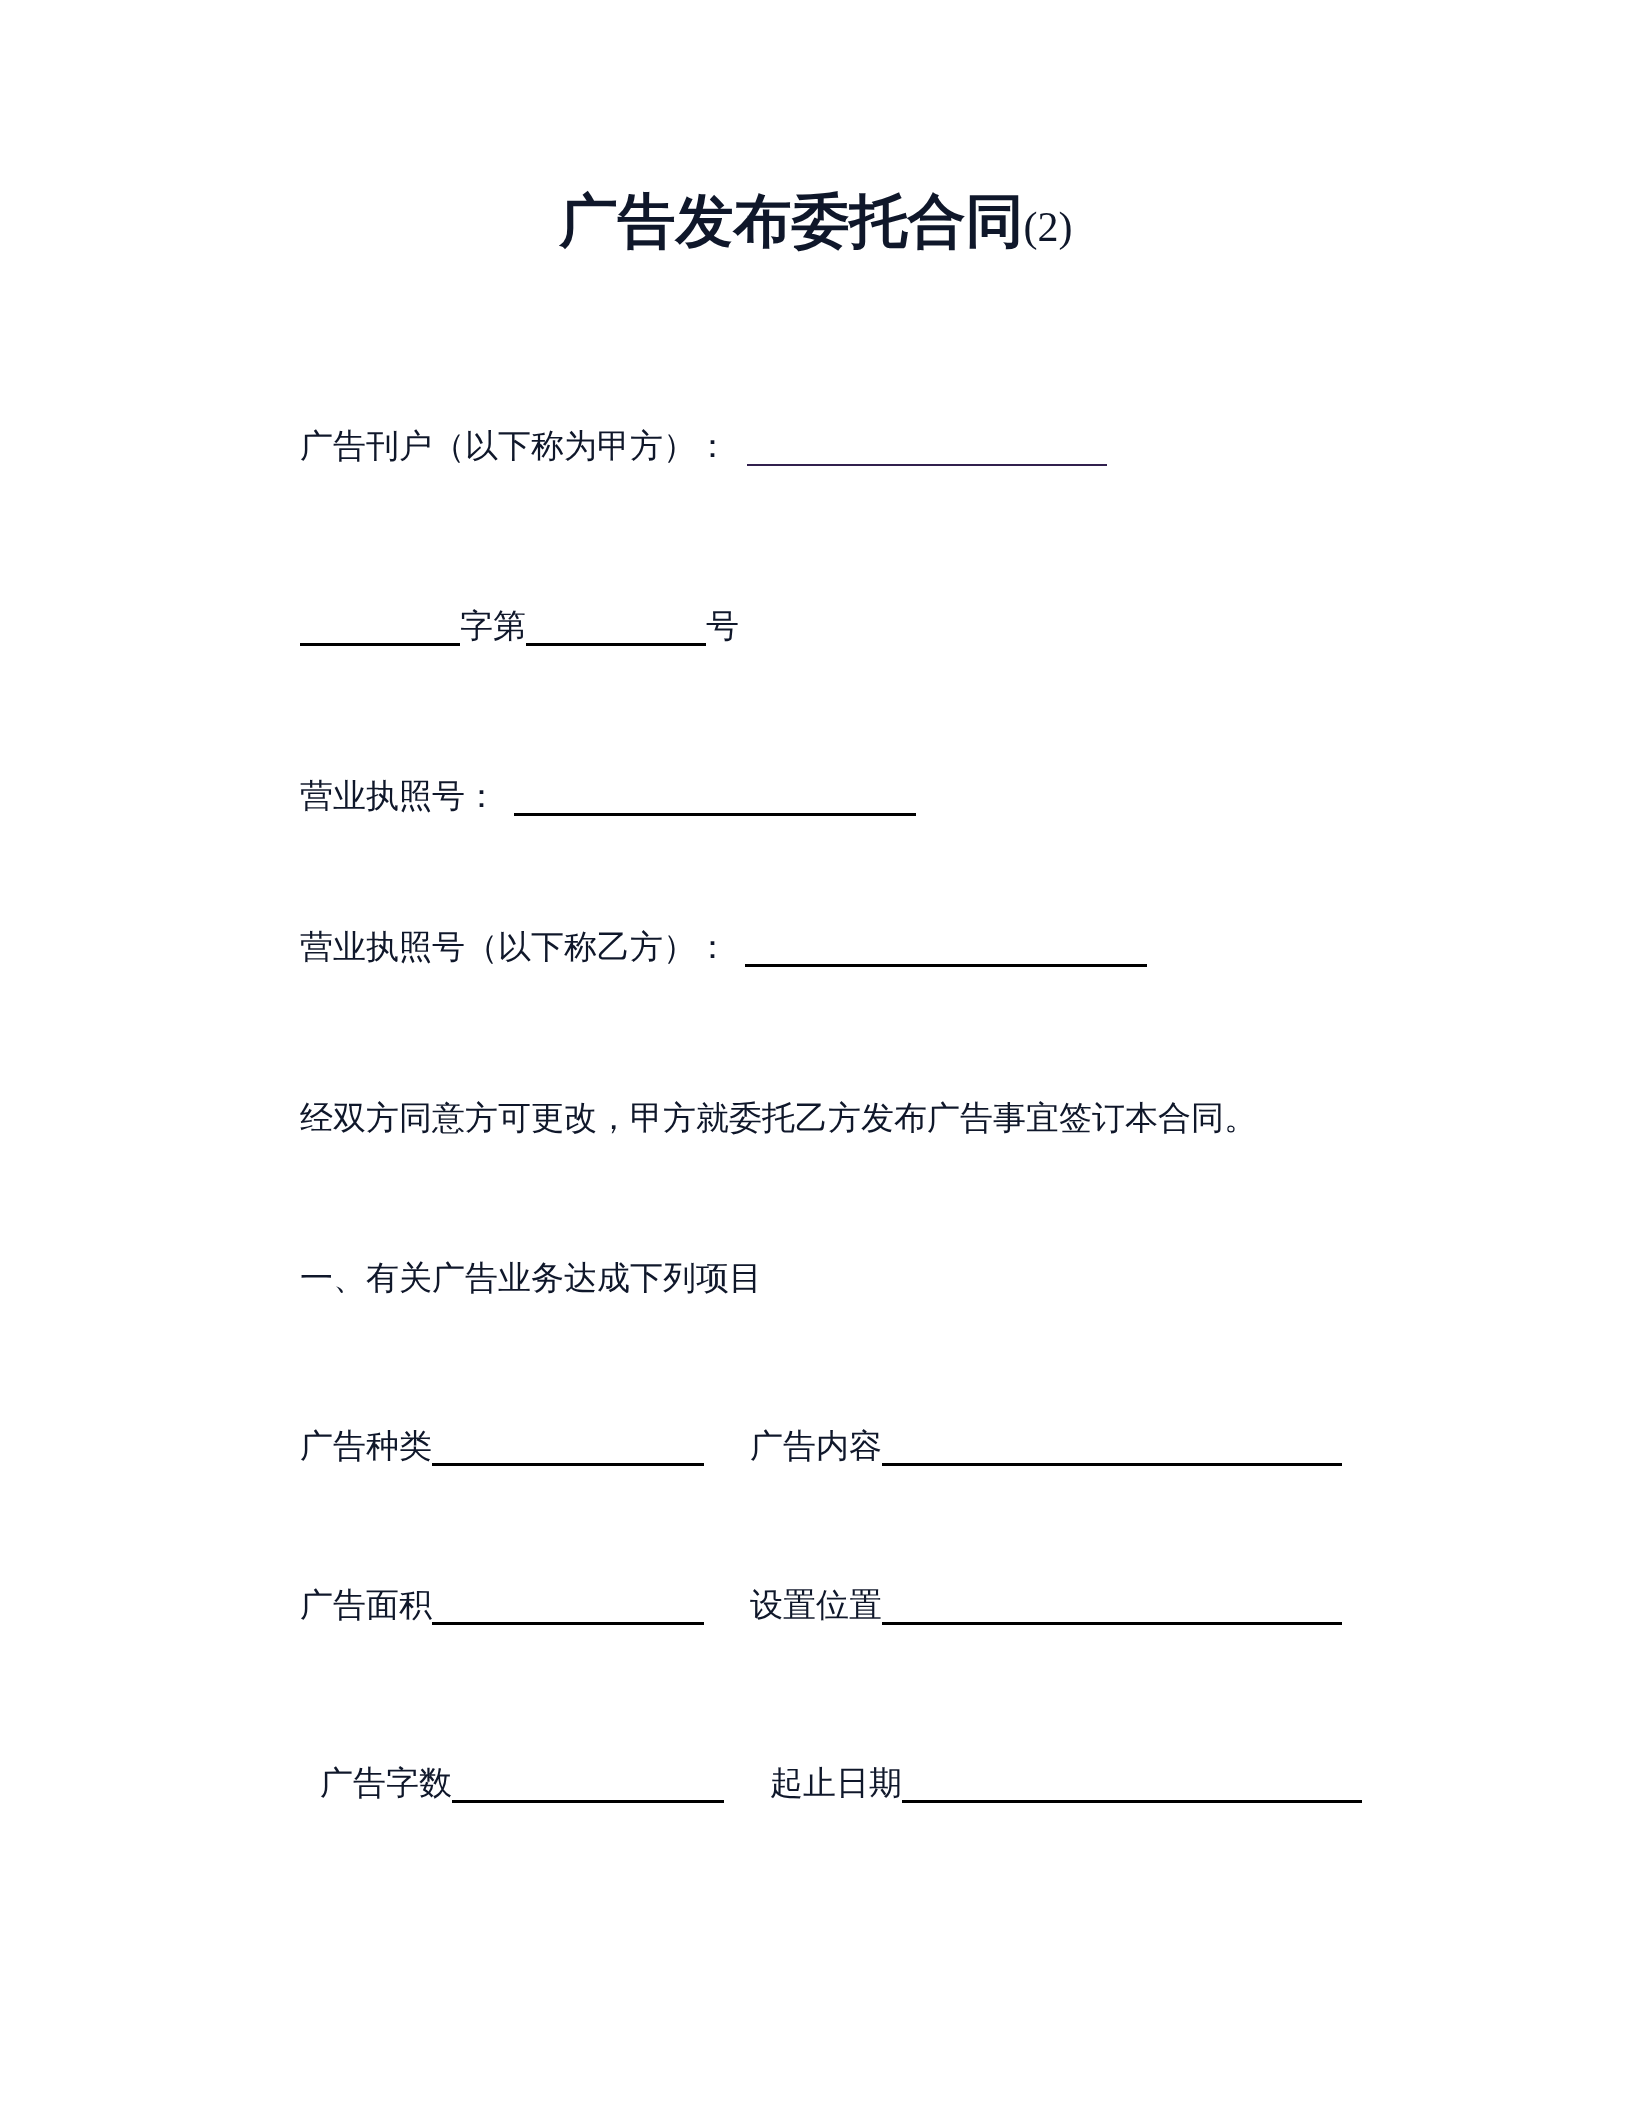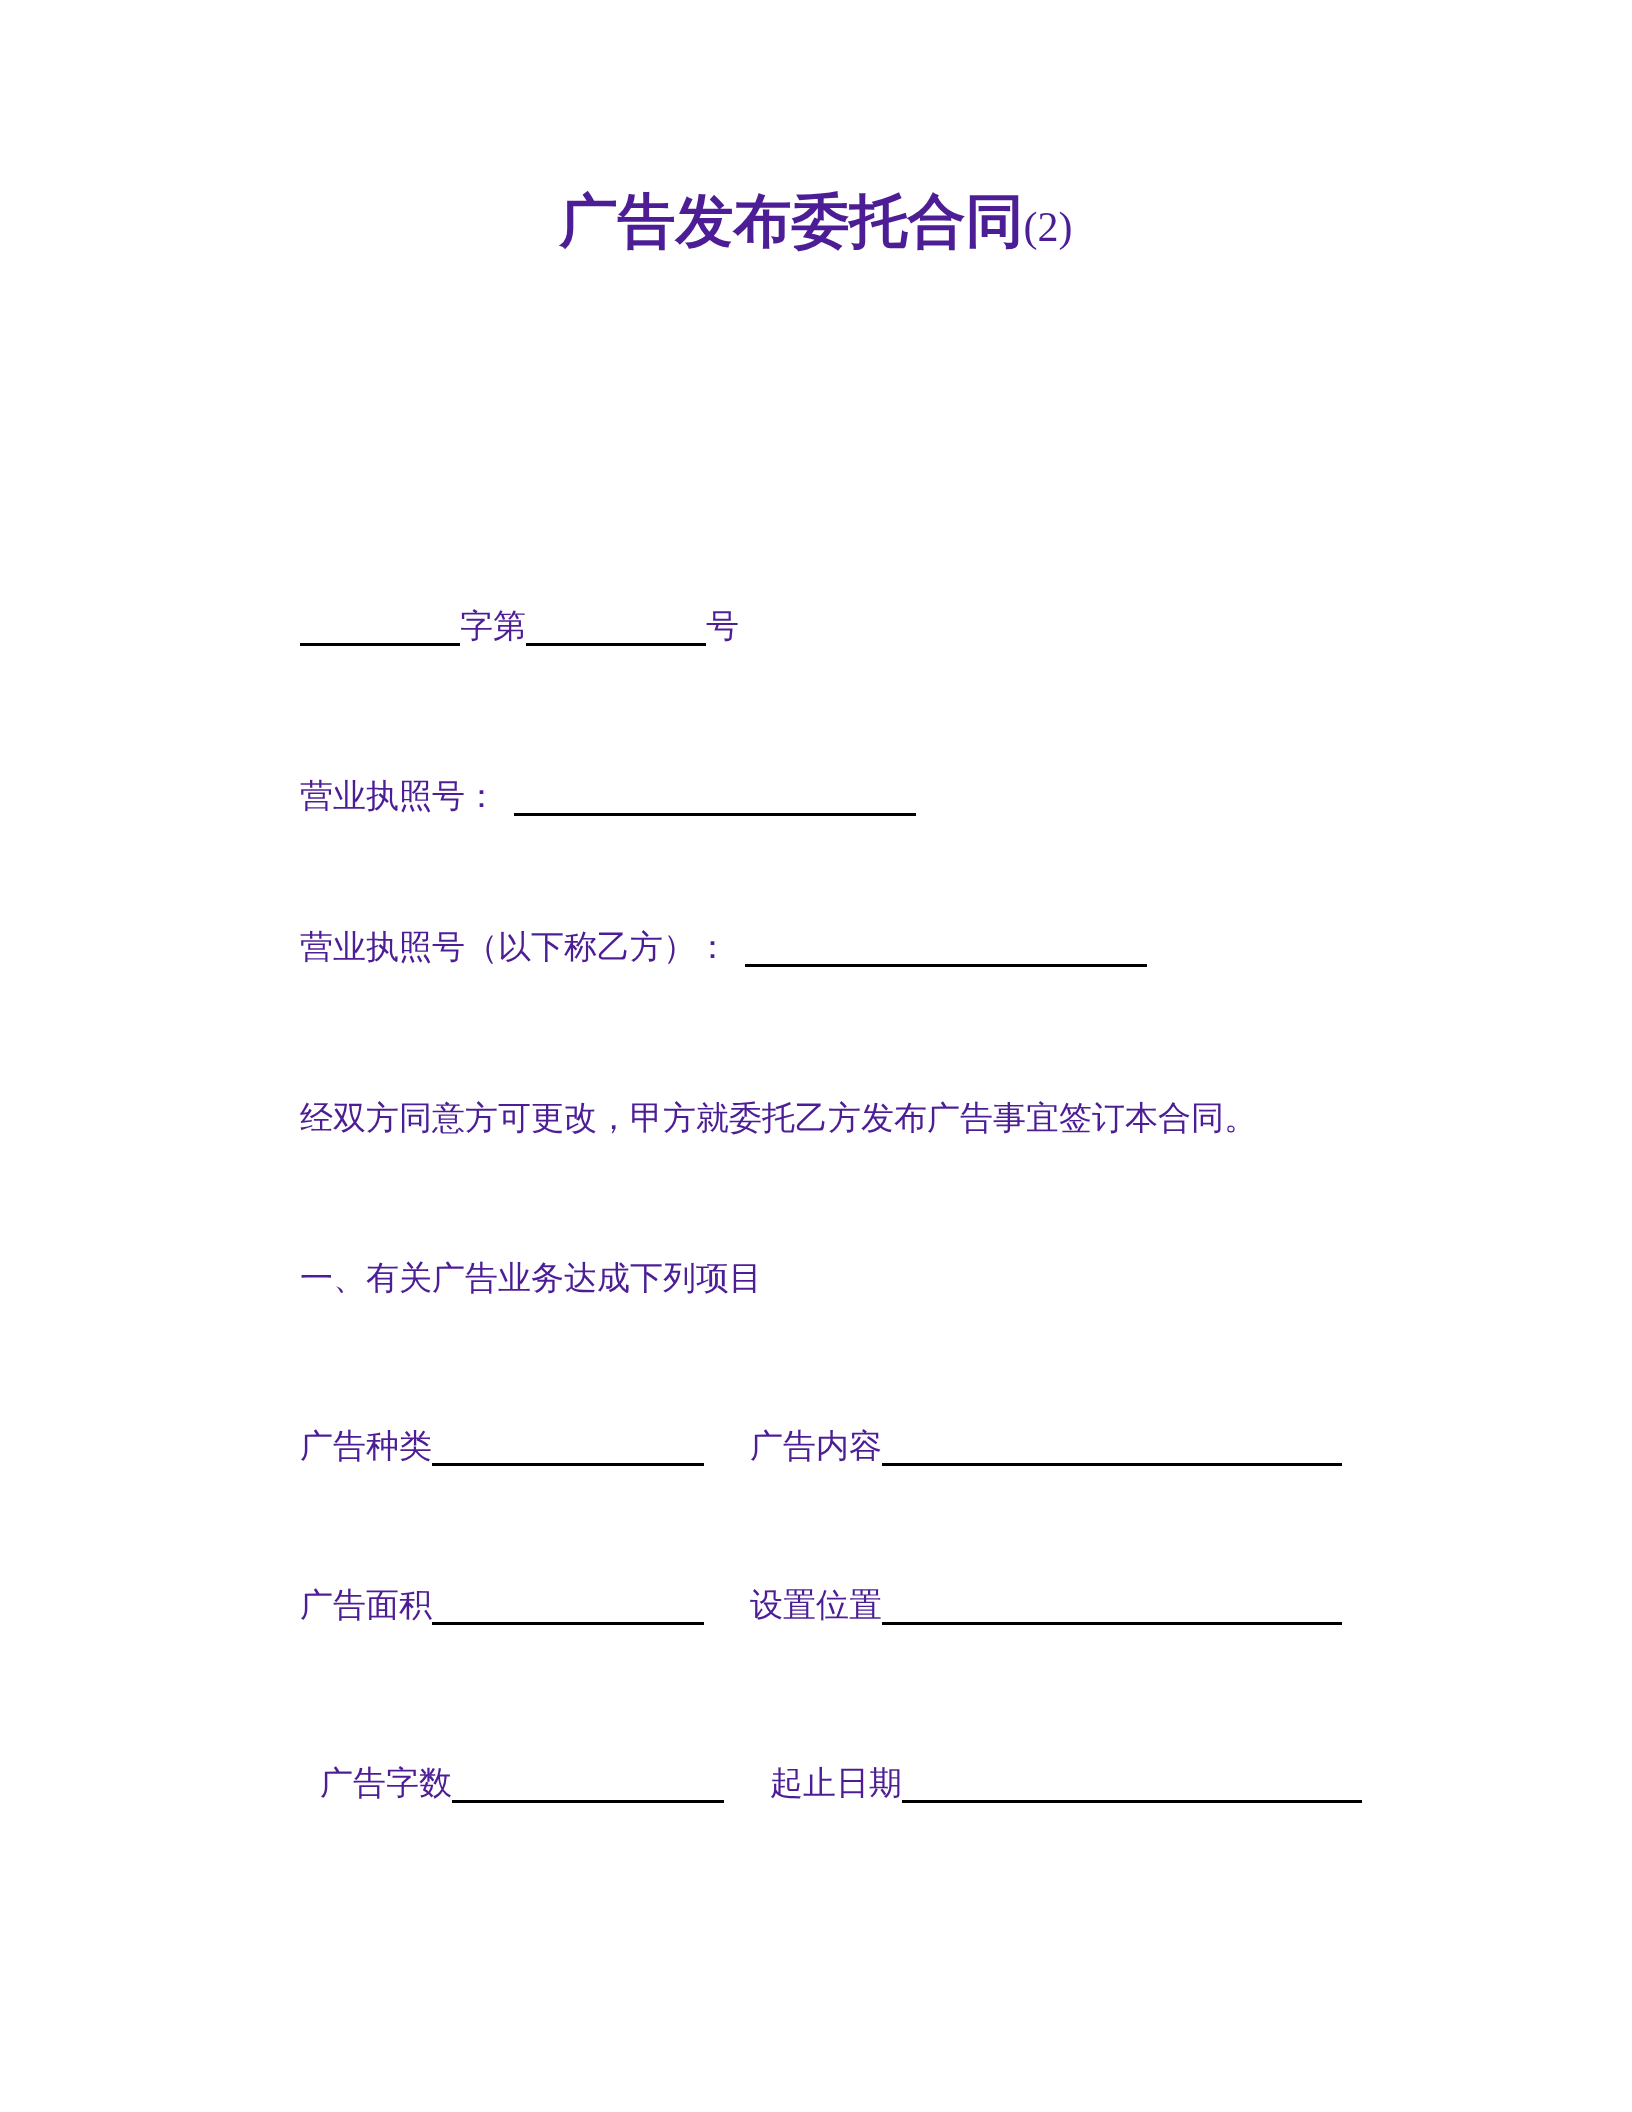--- a/index.html
+++ b/index.html
@@ -65,26 +65,29 @@
   .col2 {
     position: absolute;
     left: 450px;
     top: 0;
     white-space: nowrap;
   }
 </style>
 </head>
 <body>
 
-<div class="page" style="background-color: rgb(255, 255, 255); color: #4c1d95;">
+<div class="page" style="background-color: rgb(255, 255, 255); color: #0f172a;">
 
   <div class="doc-title">
     <span>广告发布委托合同</span><span class="title-number">(2)</span>
   </div>
 
+  <div class="line" id="line-party-a">
+    <span>广告刊户（以下称为甲方）：</span><span class="blank blank-thin w360" style="border-bottom-color: rgb(49, 32, 78);"></span>
+  </div>
 
   <div class="line" id="line-refno">
     <span class="blank w160" style="border-bottom-color: rgb(0, 0, 0);"></span><span>字第</span><span class="blank w180" style="border-bottom-color: rgb(0, 0, 0);"></span><span>号</span>
   </div>
 
   <div class="line" id="line-license">
     <span>营业执照号：</span><span class="blank w402" style="border-bottom-color: rgb(0, 0, 0);"></span>
   </div>
 
   <div class="line" id="line-party-b">

